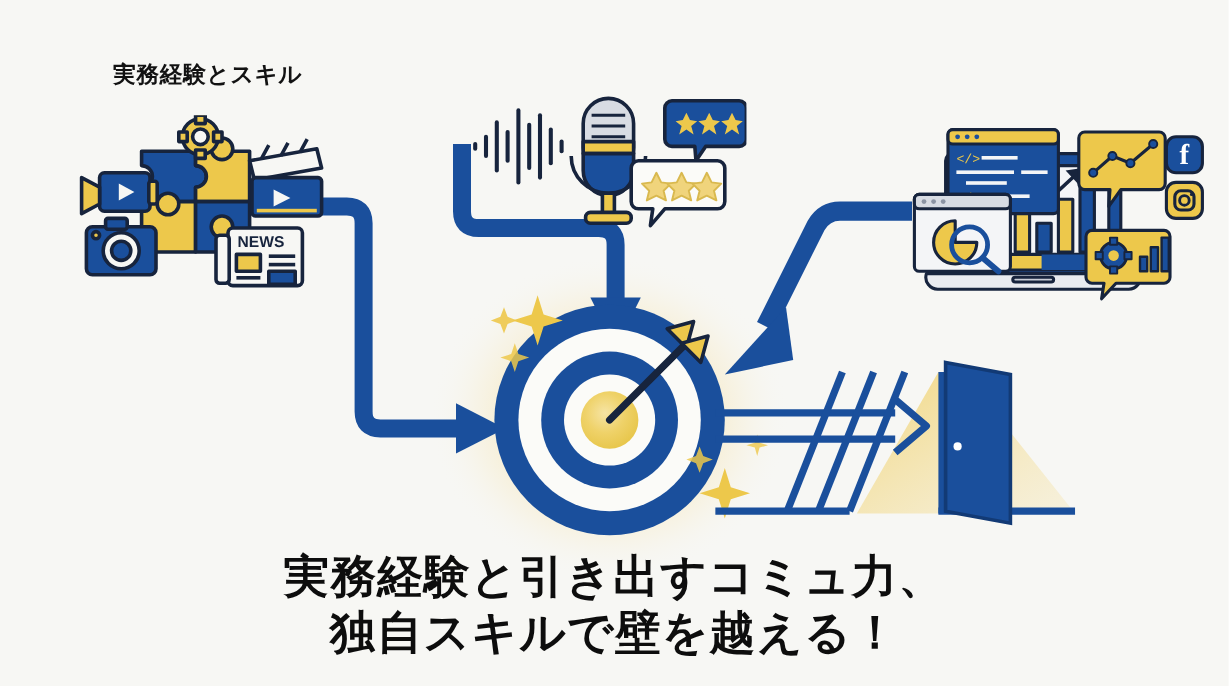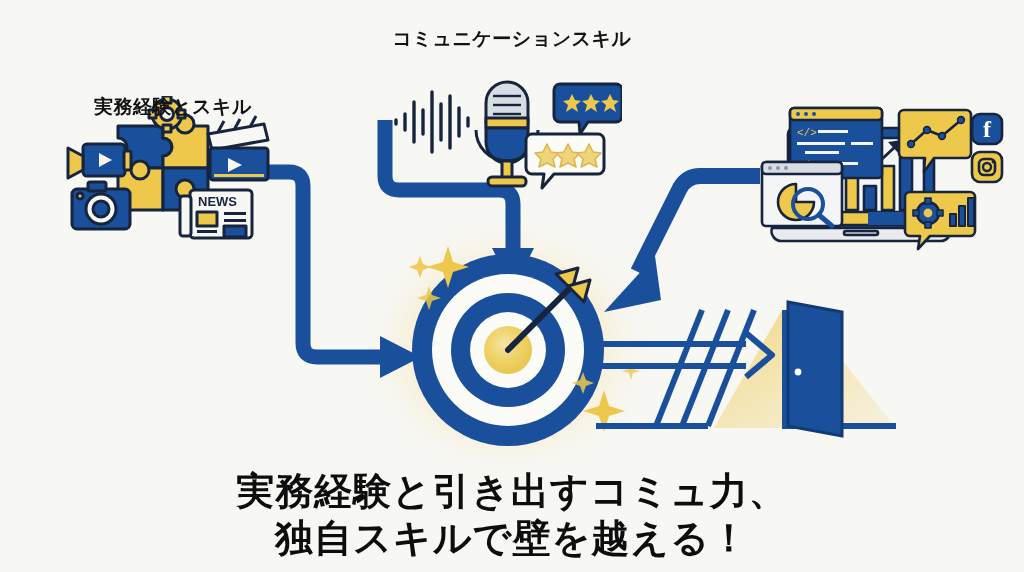--- a/index.html
+++ b/index.html
@@ -19,38 +19,37 @@
     position: absolute;
     color: #121212;
     font-weight: bold;
     font-size: 19px;
     letter-spacing: 0.5px;
     text-align: center;
     line-height: 1.35;
     white-space: pre-line;
     user-select: none;
   }
-  #label-left   { left: 48px;  top: 50px;  width: 250px; margin-top: 44px; }
+  #label-left   { left: 48px;  top: 50px;  width: 250px; }
   #label-center { left: 352px; top: 26px;  width: 320px; }
   #label-right  { left: 756px; top: 30px;  width: 250px; }
 
   #caption {
     position: absolute;
     left: 0;
     top: 458px;
     width: 1024px;
     text-align: center;
     color: #0d0d0d;
     font-weight: bold;
     font-size: 38px;
     line-height: 1.24;
     letter-spacing: 1px;
     white-space: pre-line;
     user-select: none;
-    margin-top: 10px;
   }
 
   .svg-layer {
     position: absolute;
     left: 0;
     top: 0;
     width: 1024px;
     height: 572px;
   }
   .art { position: absolute; }
@@ -351,18 +350,17 @@
     </g>
 
     <g>
       <path d="M186 14 h6 v118 h-6 z" fill="#1a4f9c"></path>
       <polygon points="192,6 246,16 246,140 192,130" fill="#1a4f9c" stroke="#123a75" stroke-width="3"></polygon>
       <circle cx="202" cy="76" r="3.4" fill="#ffffff"></circle>
     </g>
   </svg>
 
   <div class="label" id="label-left">実務経験とスキル</div>
-  <div class="label" id="label-center">コミュニケーションスキル</div>
 
   <div id="caption">実務経験と引き出すコミュ力、
 独自スキルで壁を越える！</div>
 
 </div>
 
 </body></html>

